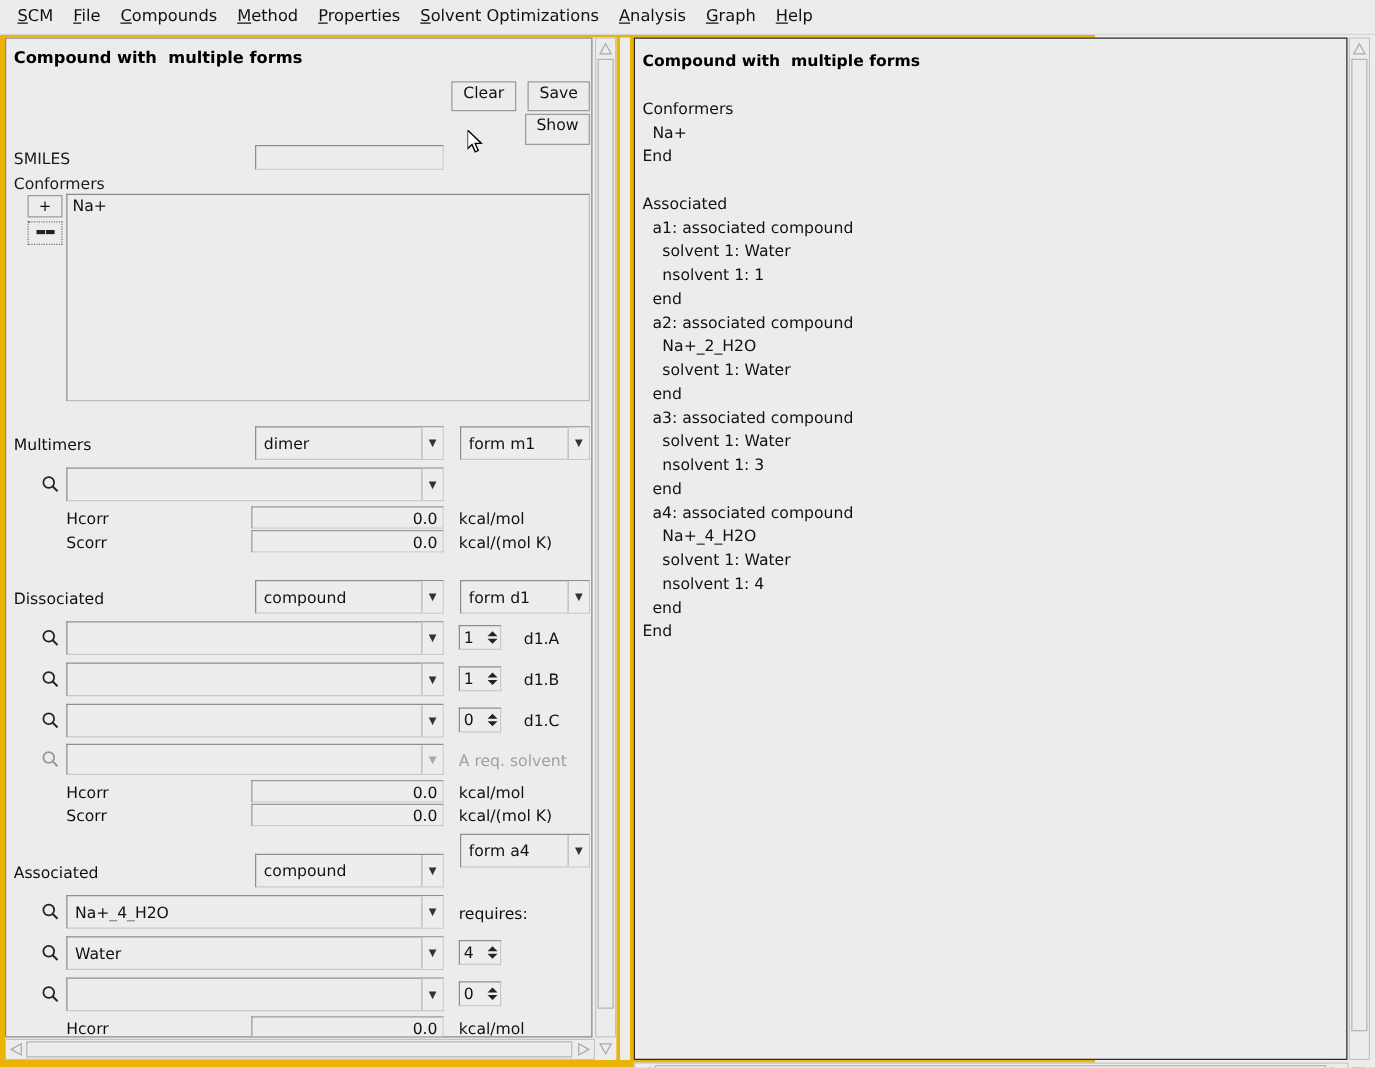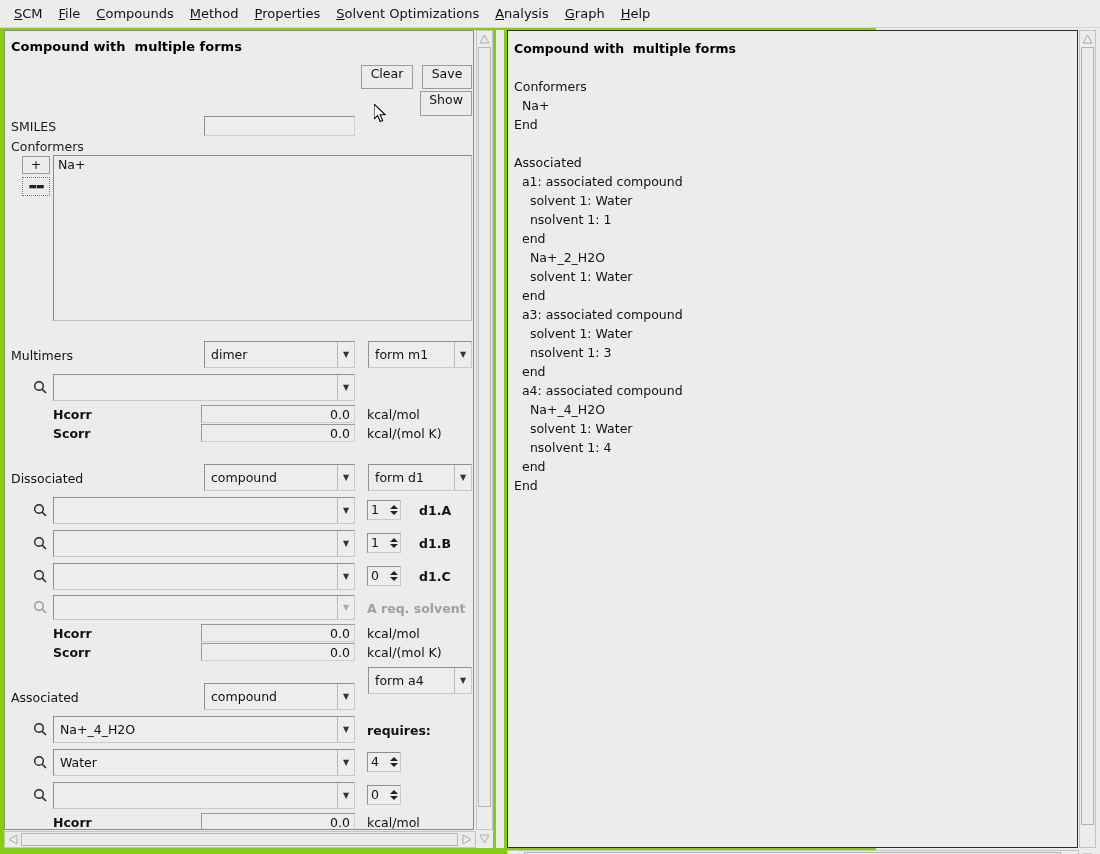--- a/index.html
+++ b/index.html
@@ -29,21 +29,21 @@
     white-space: nowrap;
     cursor: default;
   }
   .menuitem u { text-decoration: underline; }
 
   
   .workspace {
     position: relative;
     width: 876px;
     height: 826px;
-    background: #84cc16;
+    background: #eab308;
   }
 
   
   .left-pane {
     position: absolute;
     left: 4px; top: 2px;
     width: 489px; height: 818px;
     background: #ececec;
   }
   .pane-frame {
@@ -178,21 +178,21 @@
     background: #ededed;
     border: 1px solid #9a9a9a;
     border-right-color: #cfcfcf; border-bottom-color: #cfcfcf;
     font-size: 12.5px;
     color: #111;
     text-align: right;
     padding: 1px 4px 0 0;
     cursor: default;
   }
   .unit { position: absolute; font-size: 12.5px; color: #111; }
-  .sub-label { position: absolute; font-size: 12.5px; color: #111; font-weight: bold; }
+  .sub-label { position: absolute; font-size: 12.5px; color: #111; }
   .sub-label.dim { color: #a0a0a0; }
 
   
   .spin {
     position: absolute;
     width: 34px; height: 20px;
     background: #ededed;
     border: 1px solid #8f8f8f;
     border-right-color: #c9c9c9; border-bottom-color: #c9c9c9;
     display: flex; align-items: stretch;
@@ -523,20 +523,21 @@
           <div class="tv-line">&nbsp;</div>
           <div class="tv-line">Conformers</div>
           <div class="tv-line">  Na+</div>
           <div class="tv-line">End</div>
           <div class="tv-line">&nbsp;</div>
           <div class="tv-line">Associated</div>
           <div class="tv-line">  a1: associated compound</div>
           <div class="tv-line">    solvent 1: Water</div>
           <div class="tv-line">    nsolvent 1: 1</div>
           <div class="tv-line">  end</div>
+          <div class="tv-line">  a2: associated compound</div>
           <div class="tv-line">    Na+_2_H2O</div>
           <div class="tv-line">    solvent 1: Water</div>
           <div class="tv-line">  end</div>
           <div class="tv-line">  a3: associated compound</div>
           <div class="tv-line">    solvent 1: Water</div>
           <div class="tv-line">    nsolvent 1: 3</div>
           <div class="tv-line">  end</div>
           <div class="tv-line">  a4: associated compound</div>
           <div class="tv-line">    Na+_4_H2O</div>
           <div class="tv-line">    solvent 1: Water</div>

